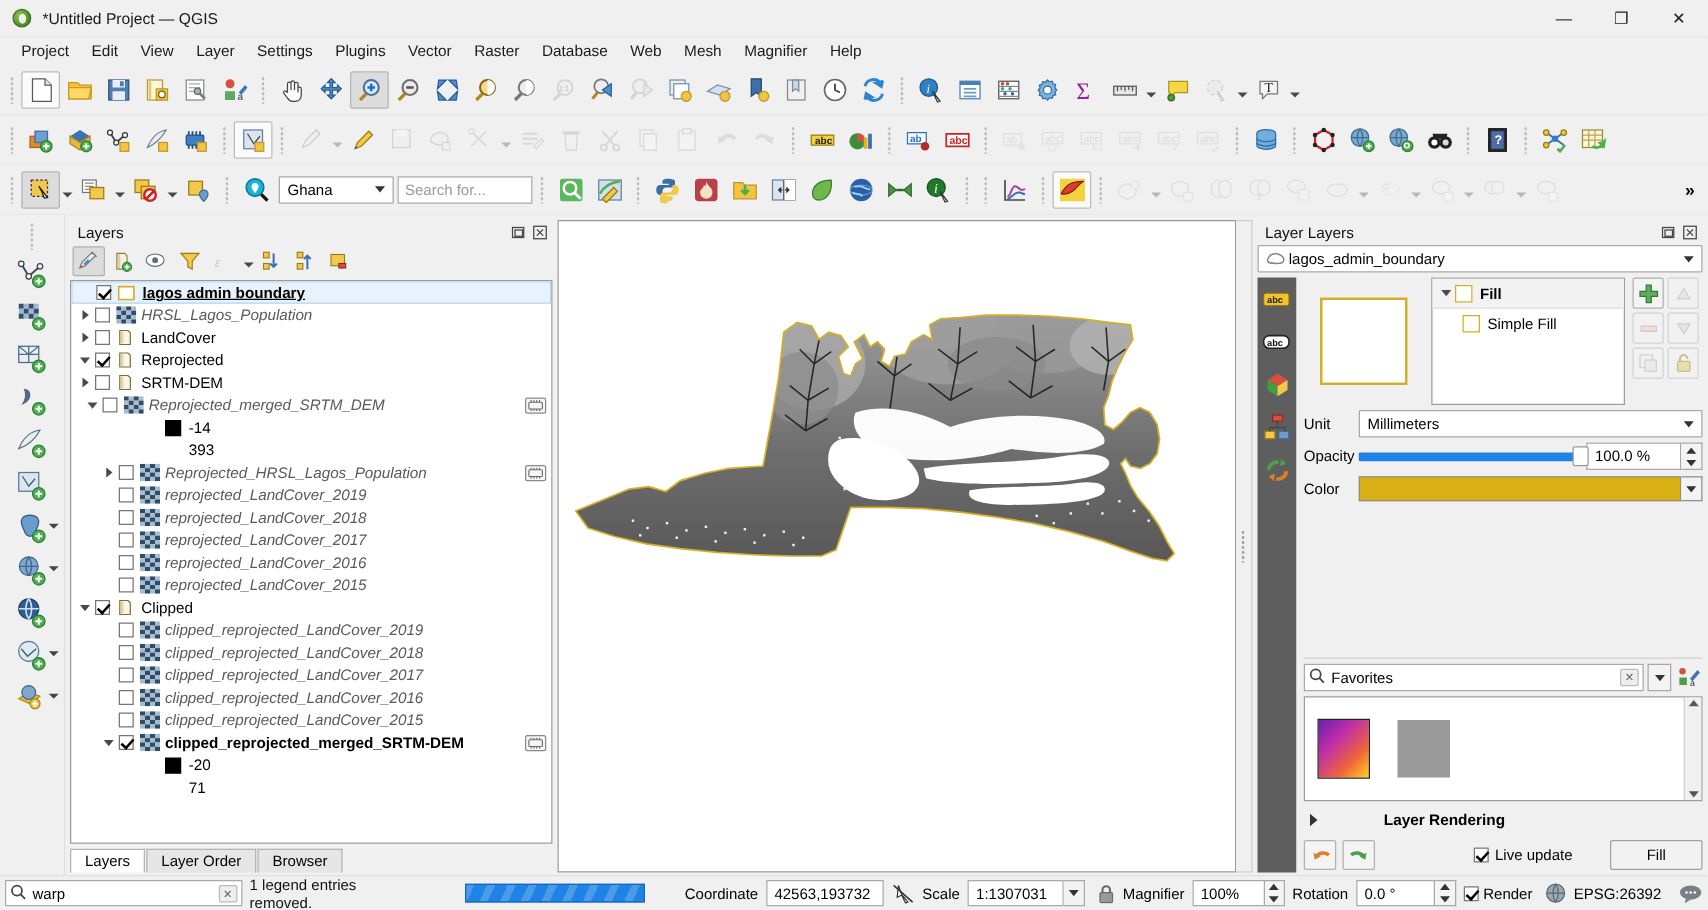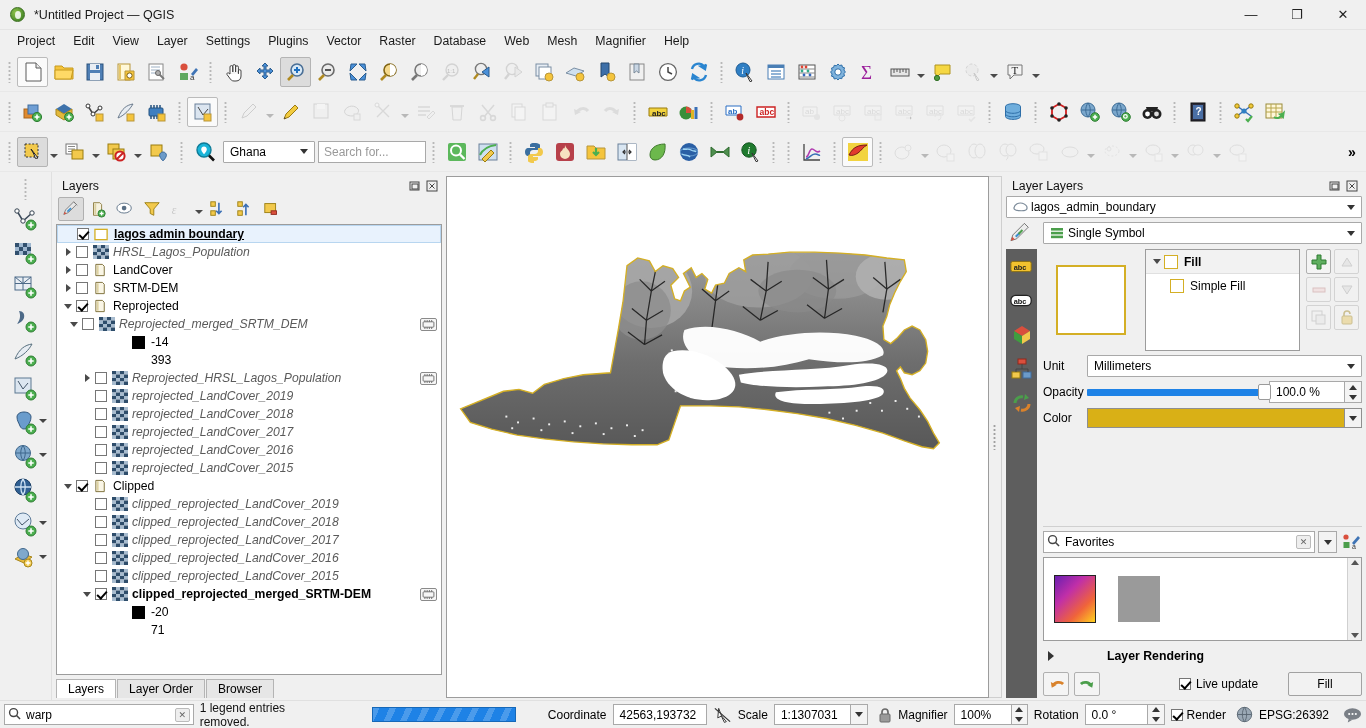--- a/index.html
+++ b/index.html
@@ -1100,40 +1100,40 @@
             <span class="cbox"></span>
             <span class="licon">
               <svg width="15" height="14" viewBox="0 0 16 14">
                 <path d="M3 1h7l2 2v10H3z" fill="#faf6e6" stroke="#7b6d36"></path>
                 <path d="M4 2h2v10H4z" fill="#ded2a2"></path>
               </svg>
             </span>
             <span class="lname">LandCover</span>
           </div>
           <div class="ltrow" style="padding-left: 4px;">
+            <span class="expander exp-down"></span>
+            <span class="cbox checked"></span>
+            <span class="licon">
+              <svg width="15" height="14" viewBox="0 0 16 14">
+                <path d="M3 1h7l2 2v10H3z" fill="#faf6e6" stroke="#7b6d36"></path>
+                <path d="M4 2h2v10H4z" fill="#ded2a2"></path>
+              </svg>
+            </span>
+            <span class="lname">Reprojected</span>
+          </div>
+          <div class="ltrow" style="padding-left: 4px;">
             <span class="expander exp-right"></span>
             <span class="cbox"></span>
             <span class="licon">
               <svg width="15" height="14" viewBox="0 0 16 14">
                 <path d="M3 1h7l2 2v10H3z" fill="#faf6e6" stroke="#7b6d36"></path>
                 <path d="M4 2h2v10H4z" fill="#ded2a2"></path>
               </svg>
             </span>
             <span class="lname">SRTM-DEM</span>
-          </div>
-          <div class="ltrow" style="padding-left: 4px;">
-            <span class="expander exp-down"></span>
-            <span class="cbox checked"></span>
-            <span class="licon">
-              <svg width="15" height="14" viewBox="0 0 16 14">
-                <path d="M3 1h7l2 2v10H3z" fill="#faf6e6" stroke="#7b6d36"></path>
-                <path d="M4 2h2v10H4z" fill="#ded2a2"></path>
-              </svg>
-            </span>
-            <span class="lname">Reprojected</span>
           </div>
           <div class="ltrow" style="padding-left: 10px;">
             <span class="expander exp-down"></span>
             <span class="cbox"></span>
             <span class="licon">
               <svg class="raster-ico" viewBox="0 0 16 14">
                 <rect x="0" y="0" width="4" height="3.5" fill="#2e4d6b"></rect>
                 <rect x="4" y="0" width="4" height="3.5" fill="#a8bccf"></rect>
                 <rect x="8" y="0" width="4" height="3.5" fill="#2e4d6b"></rect>
                 <rect x="12" y="0" width="4" height="3.5" fill="#a8bccf"></rect>
@@ -1621,42 +1621,20 @@
         <div class="combo sp-combo-row">
           <span style="width:18px; display:flex; align-items:center;">
             <svg width="15" height="12" viewBox="0 0 16 12">
                 <path d="M1 7c1-4 5-6 9-5 3 1 5 3 5 5 0 2-3 3-6 3-4 0-8 0-8-3z" fill="none" stroke="#7b8a99" stroke-width="1.3"></path>
               </svg>
           </span>
           <span class="cval">lagos_admin_boundary</span>
           <span class="carr"></span>
         </div>
 
-        <div style="display:flex; align-items:center; gap:6px; margin-bottom:5px;">
-          <span style="width:31px; display:flex; justify-content:center;">
-            <svg width="25" height="22" viewBox="0 0 26 22">
-                <path d="M2 19l6-2 12-12-4-4-12 12z" fill="#ececec" stroke="#777"></path>
-                <path d="M16 1l4 4" stroke="#777"></path>
-                <path d="M2 19l4-1.4-2.6-2.6z" fill="#d94f3d"></path>
-                <path d="M7 15l4-4" stroke="#3a8fd0" stroke-width="2.2"></path>
-                <path d="M10 12l4-4" stroke="#4b9e4b" stroke-width="2.2"></path>
-              </svg>
-          </span>
-          <div class="combo" style="flex:1;">
-            <span style="width:18px; display:flex; align-items:center;">
-              <svg width="14" height="14" viewBox="0 0 14 14">
-                  <rect x="1" y="2" width="12" height="2.6" fill="#4b9e4b"></rect>
-                  <rect x="1" y="5.8" width="12" height="2.6" fill="#4b9e4b"></rect>
-                  <rect x="1" y="9.6" width="12" height="2.6" fill="#4b9e4b"></rect>
-                </svg>
-            </span>
-            <span class="cval">Single Symbol</span>
-            <span class="carr"></span>
-          </div>
-        </div>
 
         <div class="sp-main">
           <div class="sp-vtabs">
             <div class="vtab">
               <svg width="24" height="18" viewBox="0 0 26 18">
                   <rect x="1" y="3" width="22" height="11" rx="2" fill="#f2c22e" stroke="#8a6f10"></rect>
                   <text x="4" y="12" font-size="8" font-weight="bold" fill="#222">abc</text>
                 </svg>
             </div>
             <div class="vtab">

